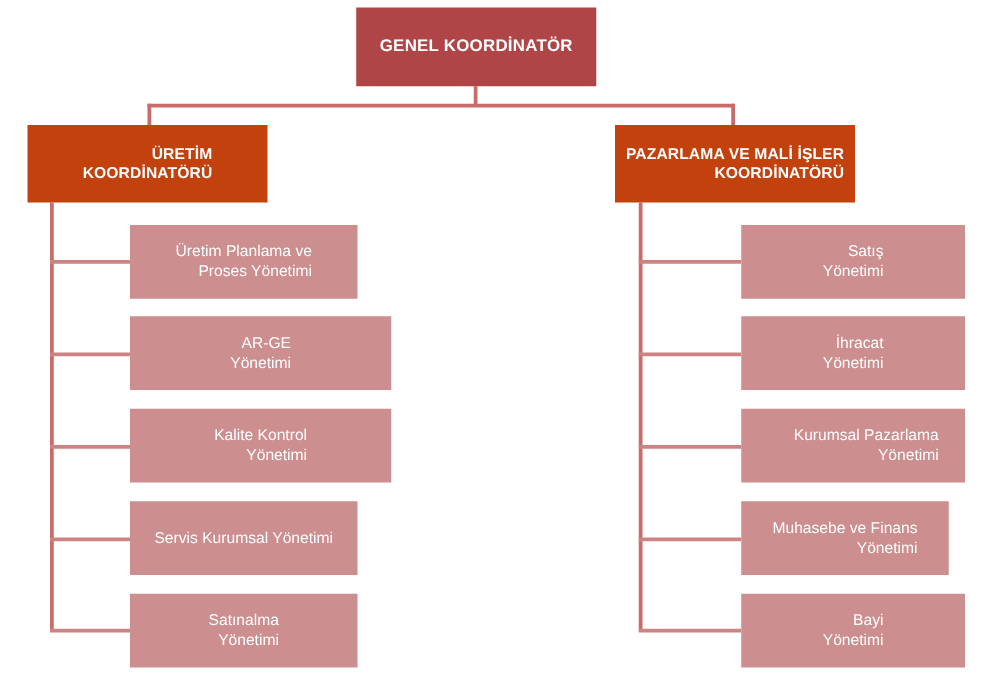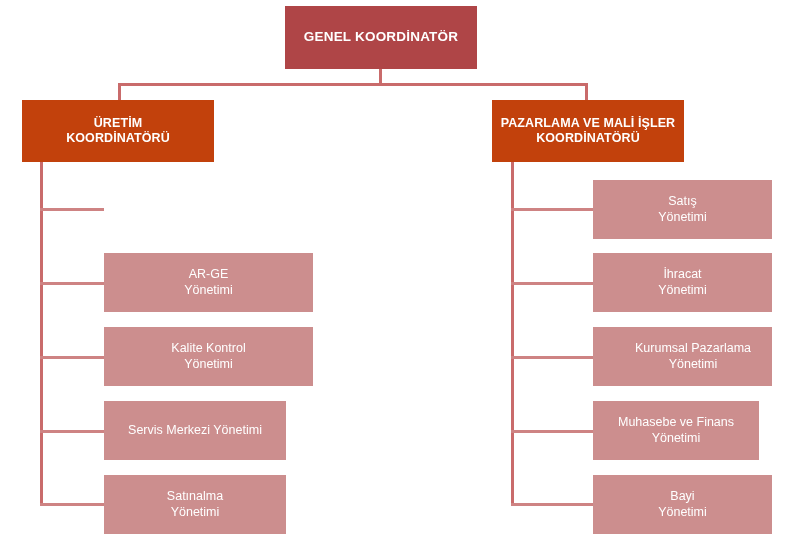--- a/index.html
+++ b/index.html
@@ -19,21 +19,21 @@
     height: 544px;
   }
 
   
   .node {
     position: absolute;
     box-sizing: border-box;
     display: flex;
     align-items: center;
     justify-content: center;
-    text-align: center;
+    text-align: right;
     color: #ffffff;
     line-height: 1.22;
     padding: 2px 6px;
     white-space: pre-line;
   }
   .node.root {
     background: #AF4547;
     font-weight: bold;
     font-size: 13.5px;
     letter-spacing: 0.2px;
@@ -75,25 +75,27 @@
 KOORDİNATÖRÜ</div>
 
   <div class="conn v" style="left:40px; top:162px; height:343px;"></div>
 
   <div class="conn h thin" style="left:40px; top:208px; width:64px;"></div>
   <div class="conn h thin" style="left:40px; top:282px; width:64px;"></div>
   <div class="conn h thin" style="left:40px; top:356px; width:64px;"></div>
   <div class="conn h thin" style="left:40px; top:430px; width:64px;"></div>
   <div class="conn h thin" style="left:40px; top:503px; width:64px;"></div>
 
+  <div class="node leaf" style="left:104px; top:180px; width:182px; height:59px;">Üretim Planlama ve
+Proses Yönetimi</div>
   <div class="node leaf" style="left:104px; top:253px; width:209px; height:59px;">AR-GE
 Yönetimi</div>
   <div class="node leaf" style="left:104px; top:327px; width:209px; height:59px;">Kalite Kontrol
 Yönetimi</div>
-  <div class="node leaf" style="left:104px; top:401px; width:182px; height:59px;">Servis Merkezi Yönetimi</div>
+  <div class="node leaf" style="left:104px; top:401px; width:182px; height:59px;">Servis Kurumsal Yönetimi</div>
   <div class="node leaf" style="left:104px; top:475px; width:182px; height:59px;">Satınalma
 Yönetimi</div>
 
   <div class="node mid" style="left:492px; top:100px; width:192px; height:62px;">PAZARLAMA VE MALİ İŞLER
 KOORDİNATÖRÜ</div>
 
   <div class="conn v" style="left:511px; top:162px; height:343px;"></div>
 
   <div class="conn h thin" style="left:511px; top:208px; width:82px;"></div>
   <div class="conn h thin" style="left:511px; top:282px; width:82px;"></div>

